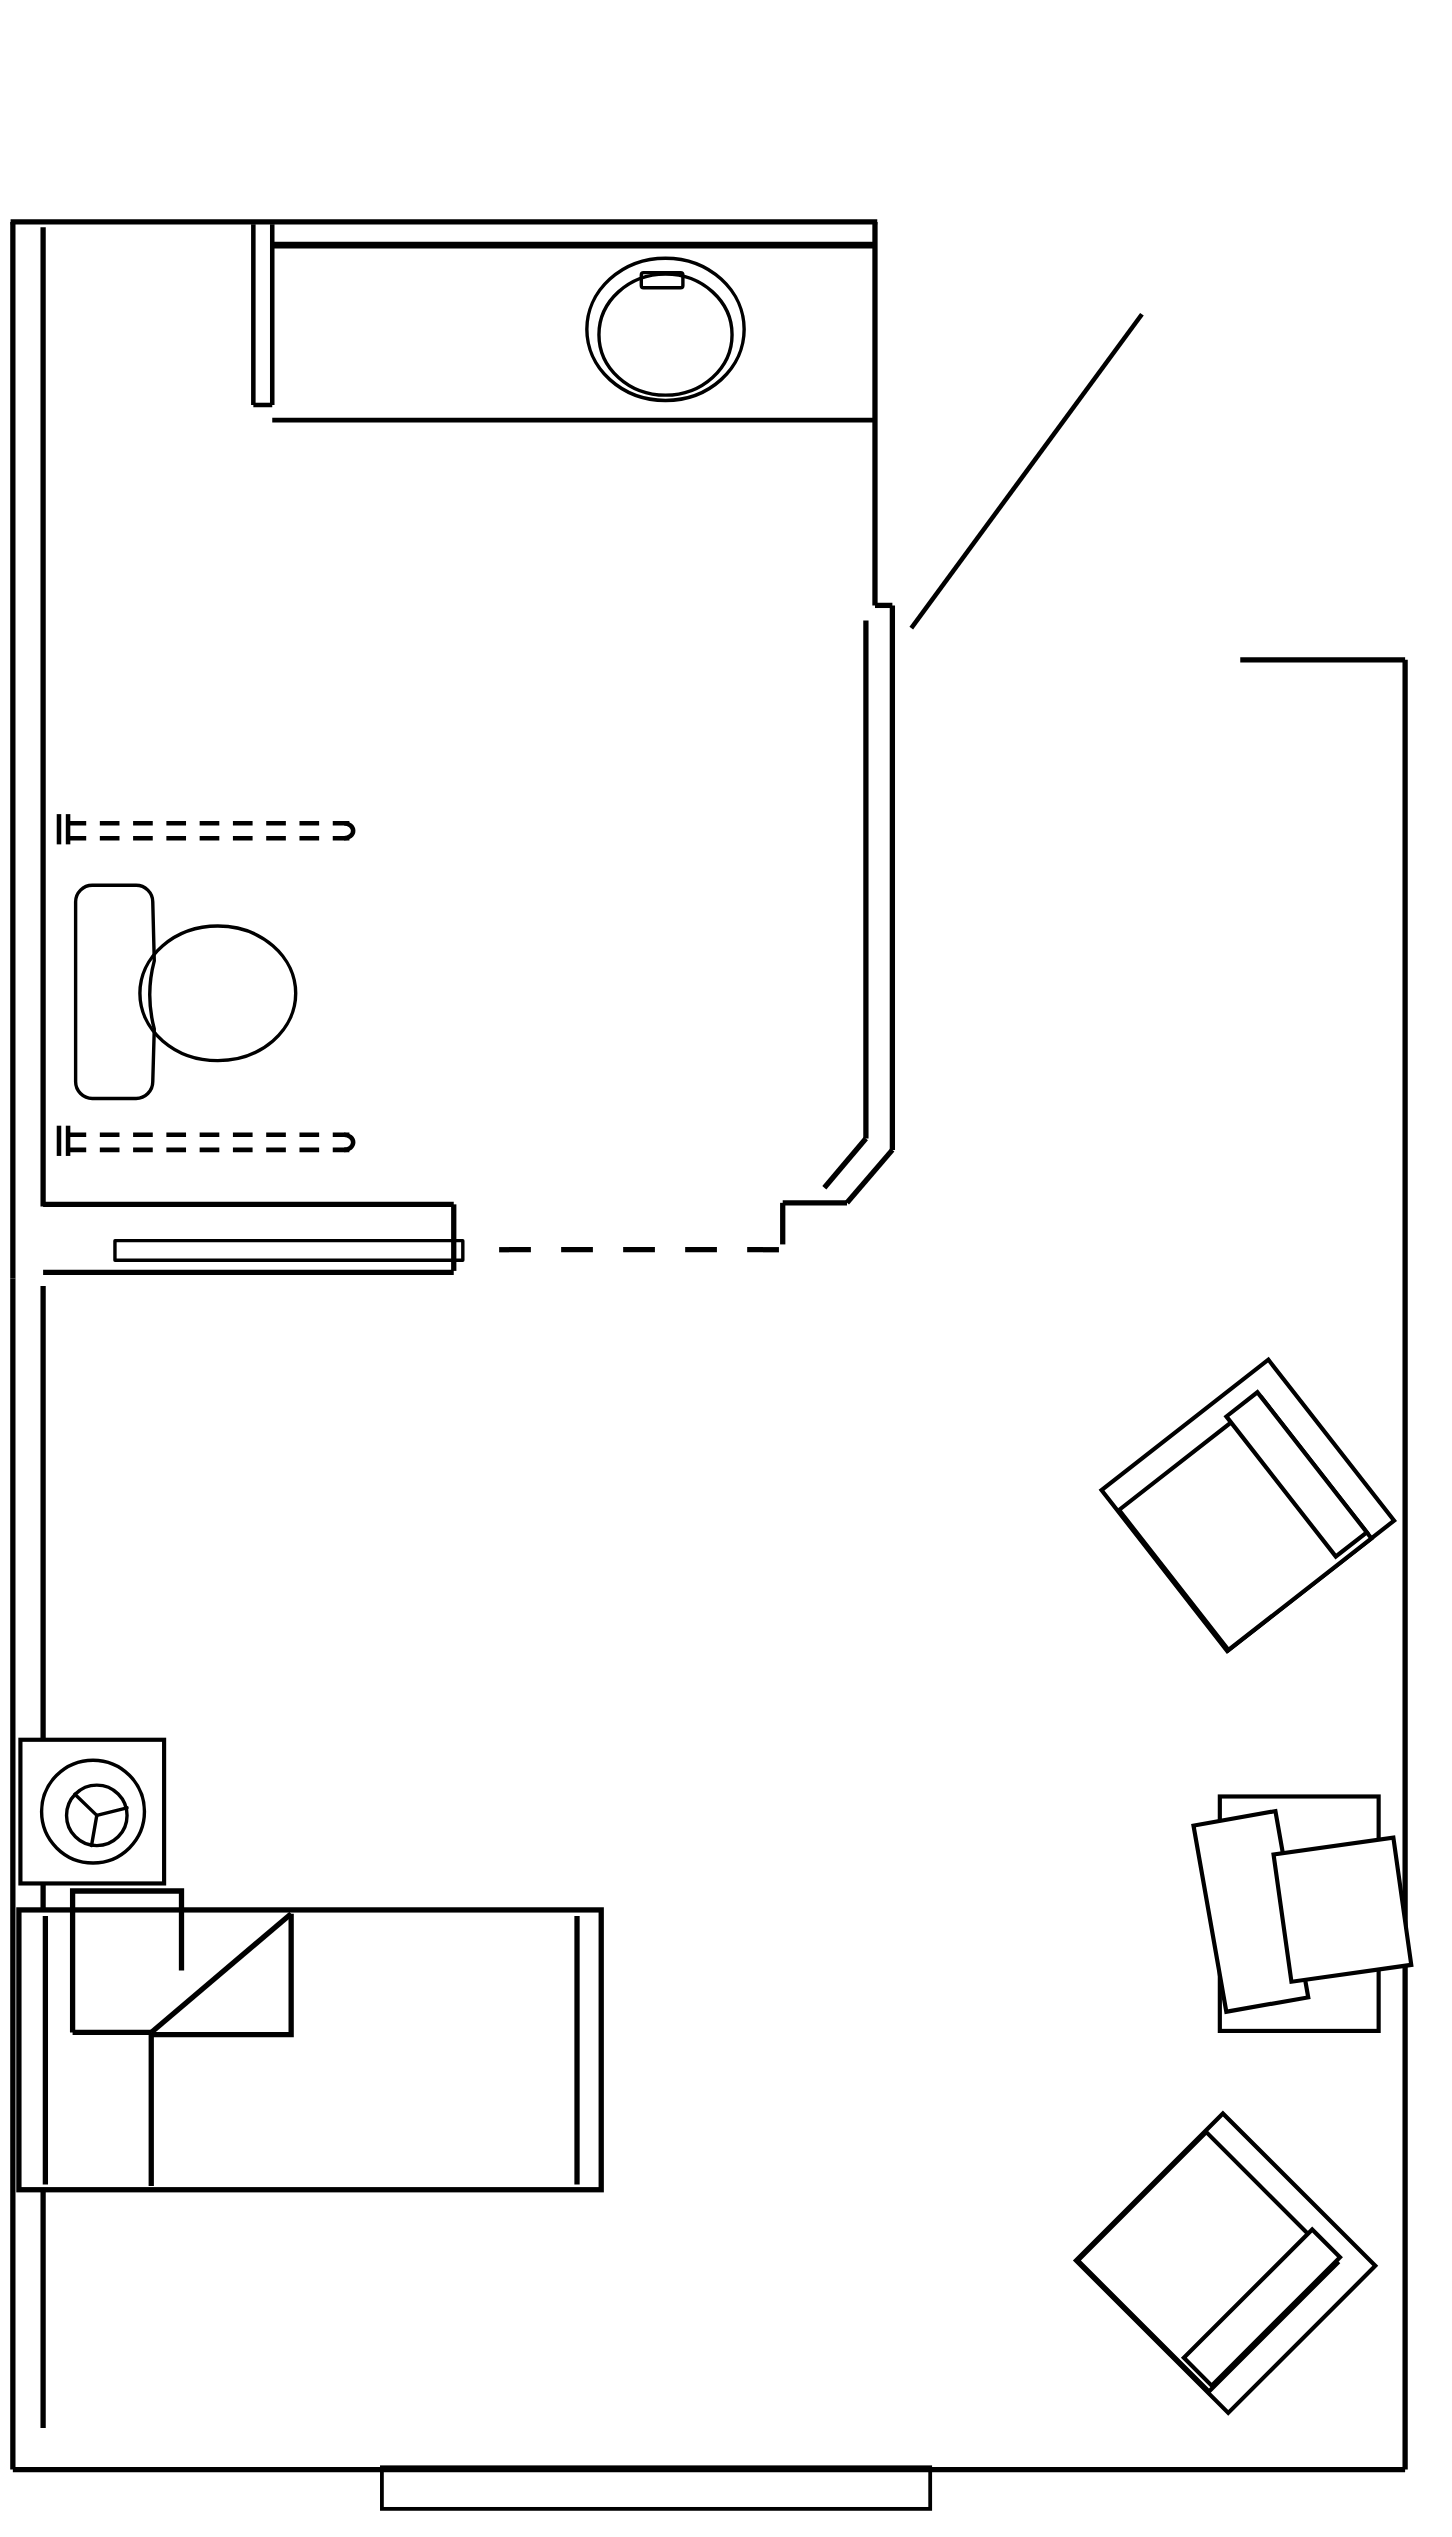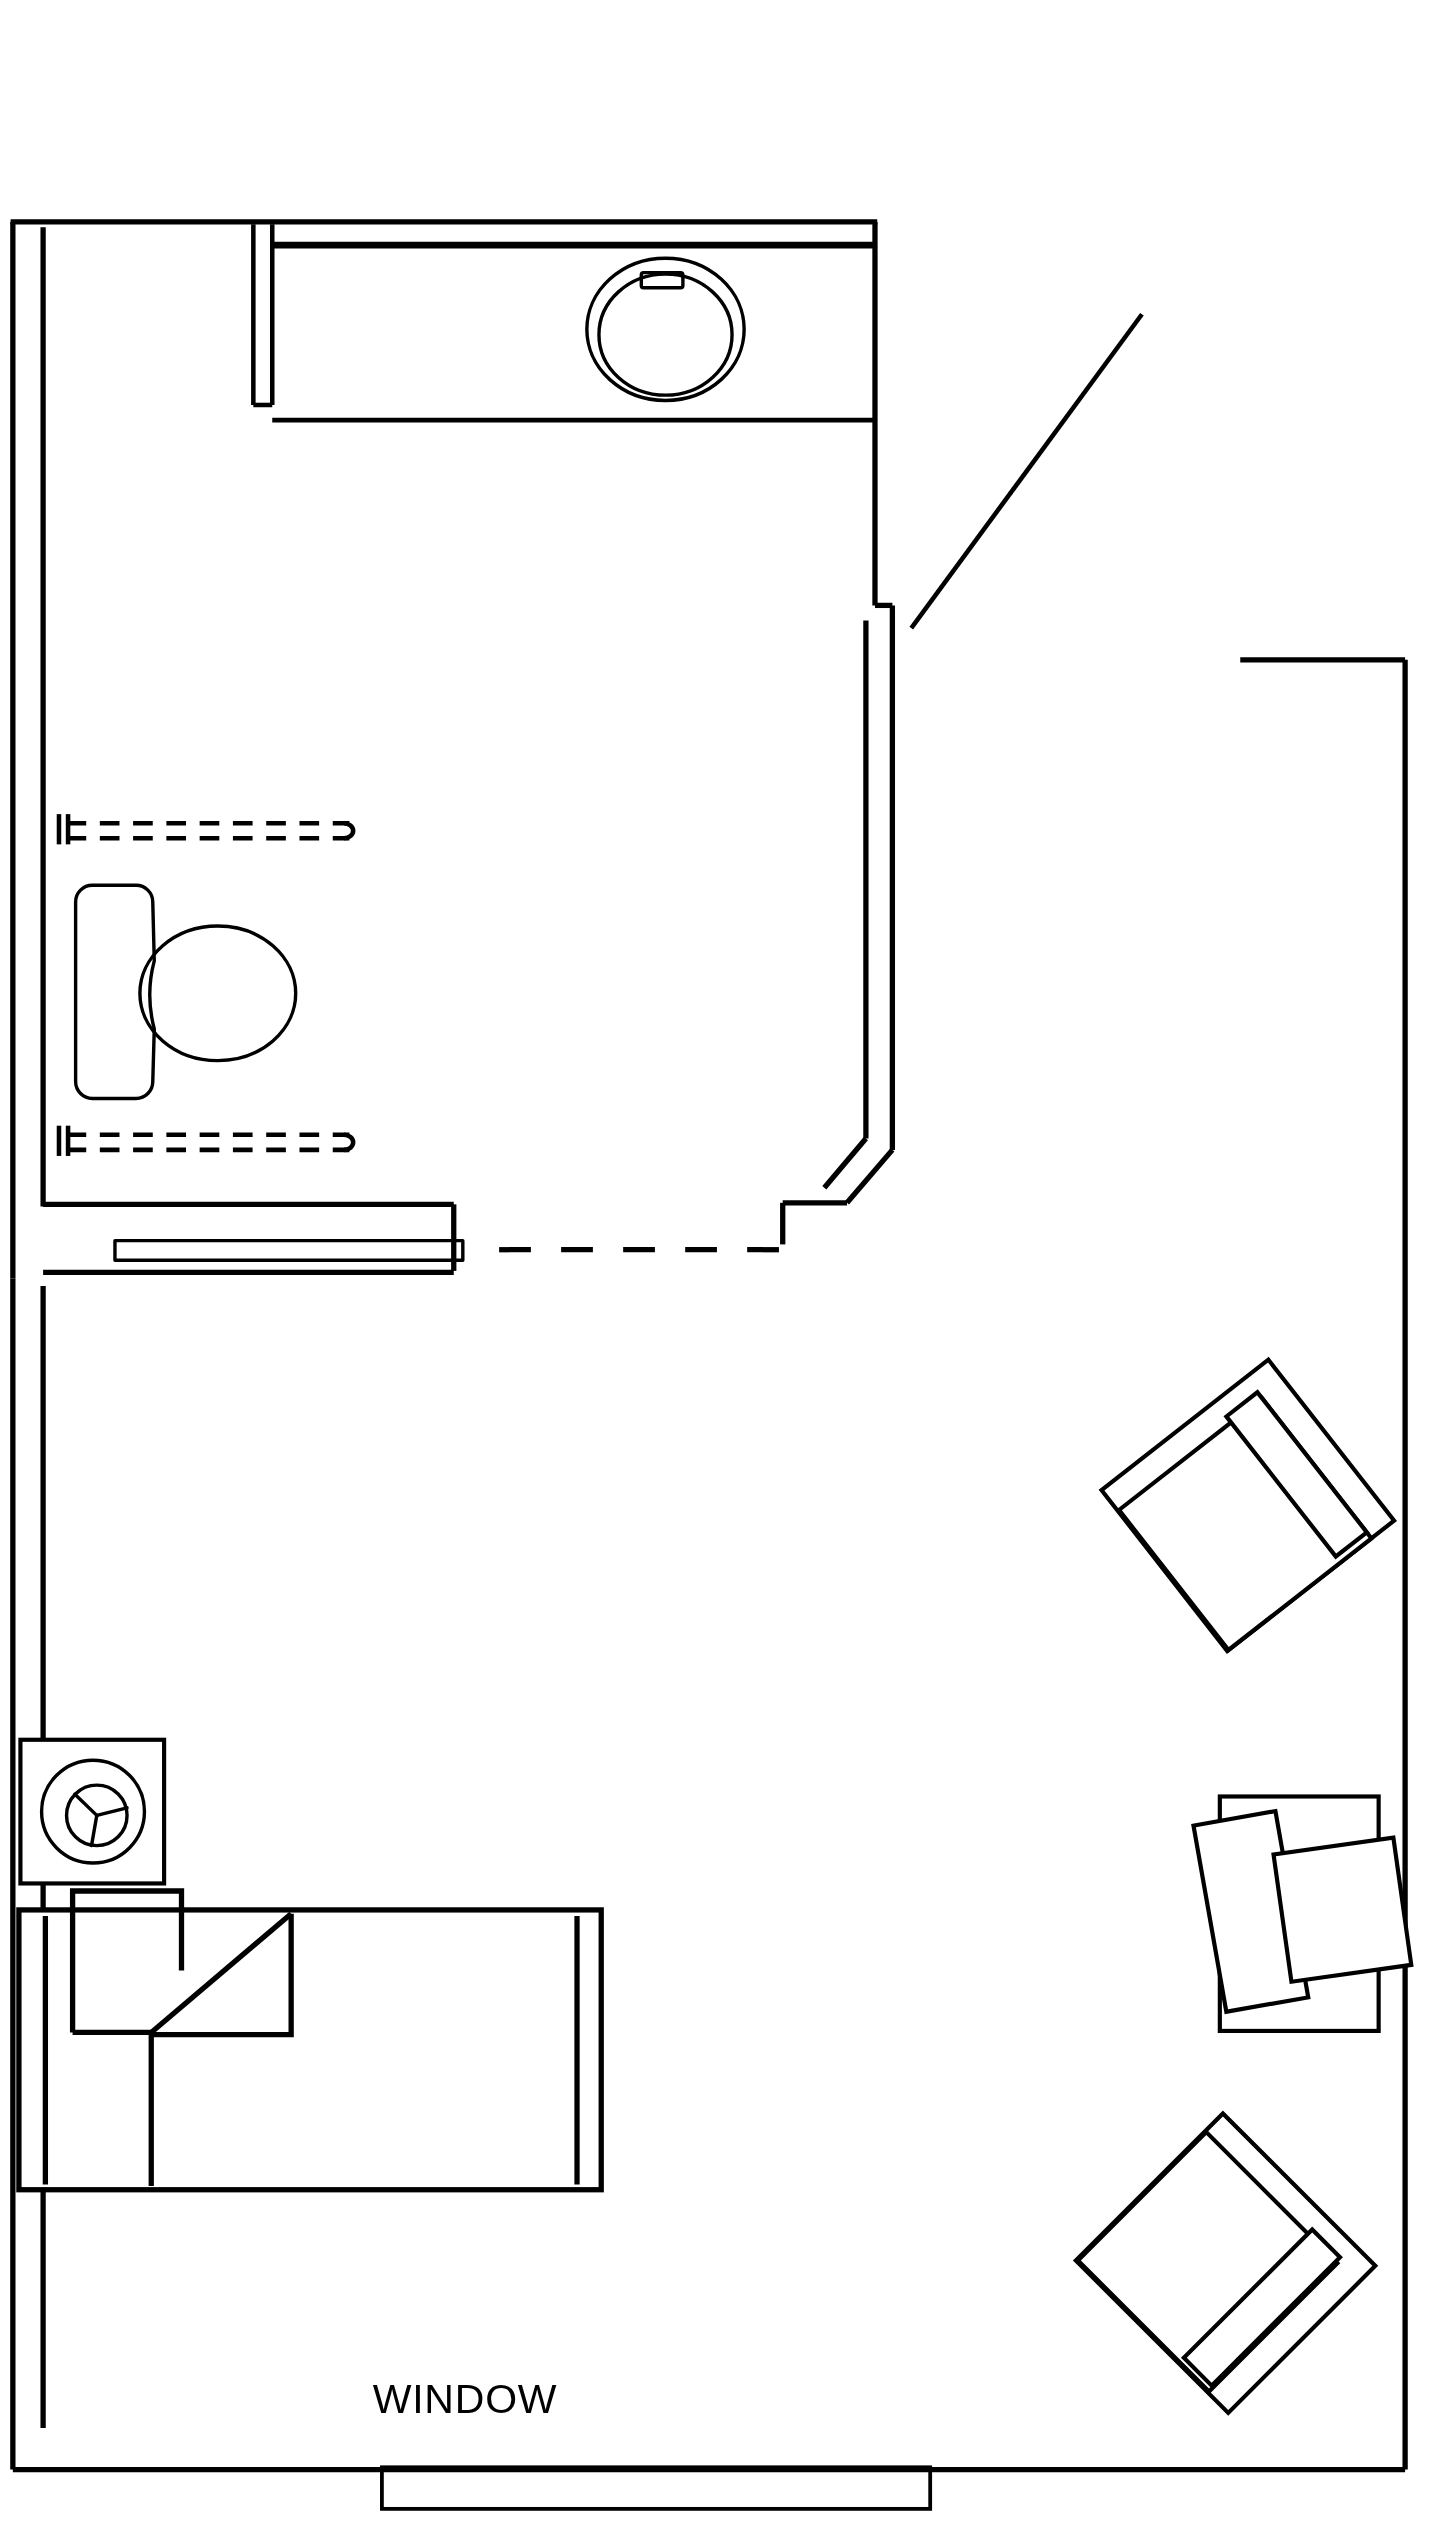--- a/index.html
+++ b/index.html
@@ -194,18 +194,15 @@
       <rect class="furniture-thin" x="1482" y="2888" width="245" height="240"></rect>
       <rect class="furniture-thin" x="1672" y="2880" width="52" height="240"></rect>
     </g>
 
     <g>
       <rect class="wall-thin" x="505" y="3262" width="725" height="55"></rect>
     </g>
 
   </svg>
 
-  <div style="position:absolute; left:0; top:2376px; width:930px; text-align:center;">
-    <span class="plan-label" style="font-size:41px; color:#000; font-family:'Liberation Sans', sans-serif;">WINDOW</span>
-  </div>
 
 </div>
 
 
 </body></html>

